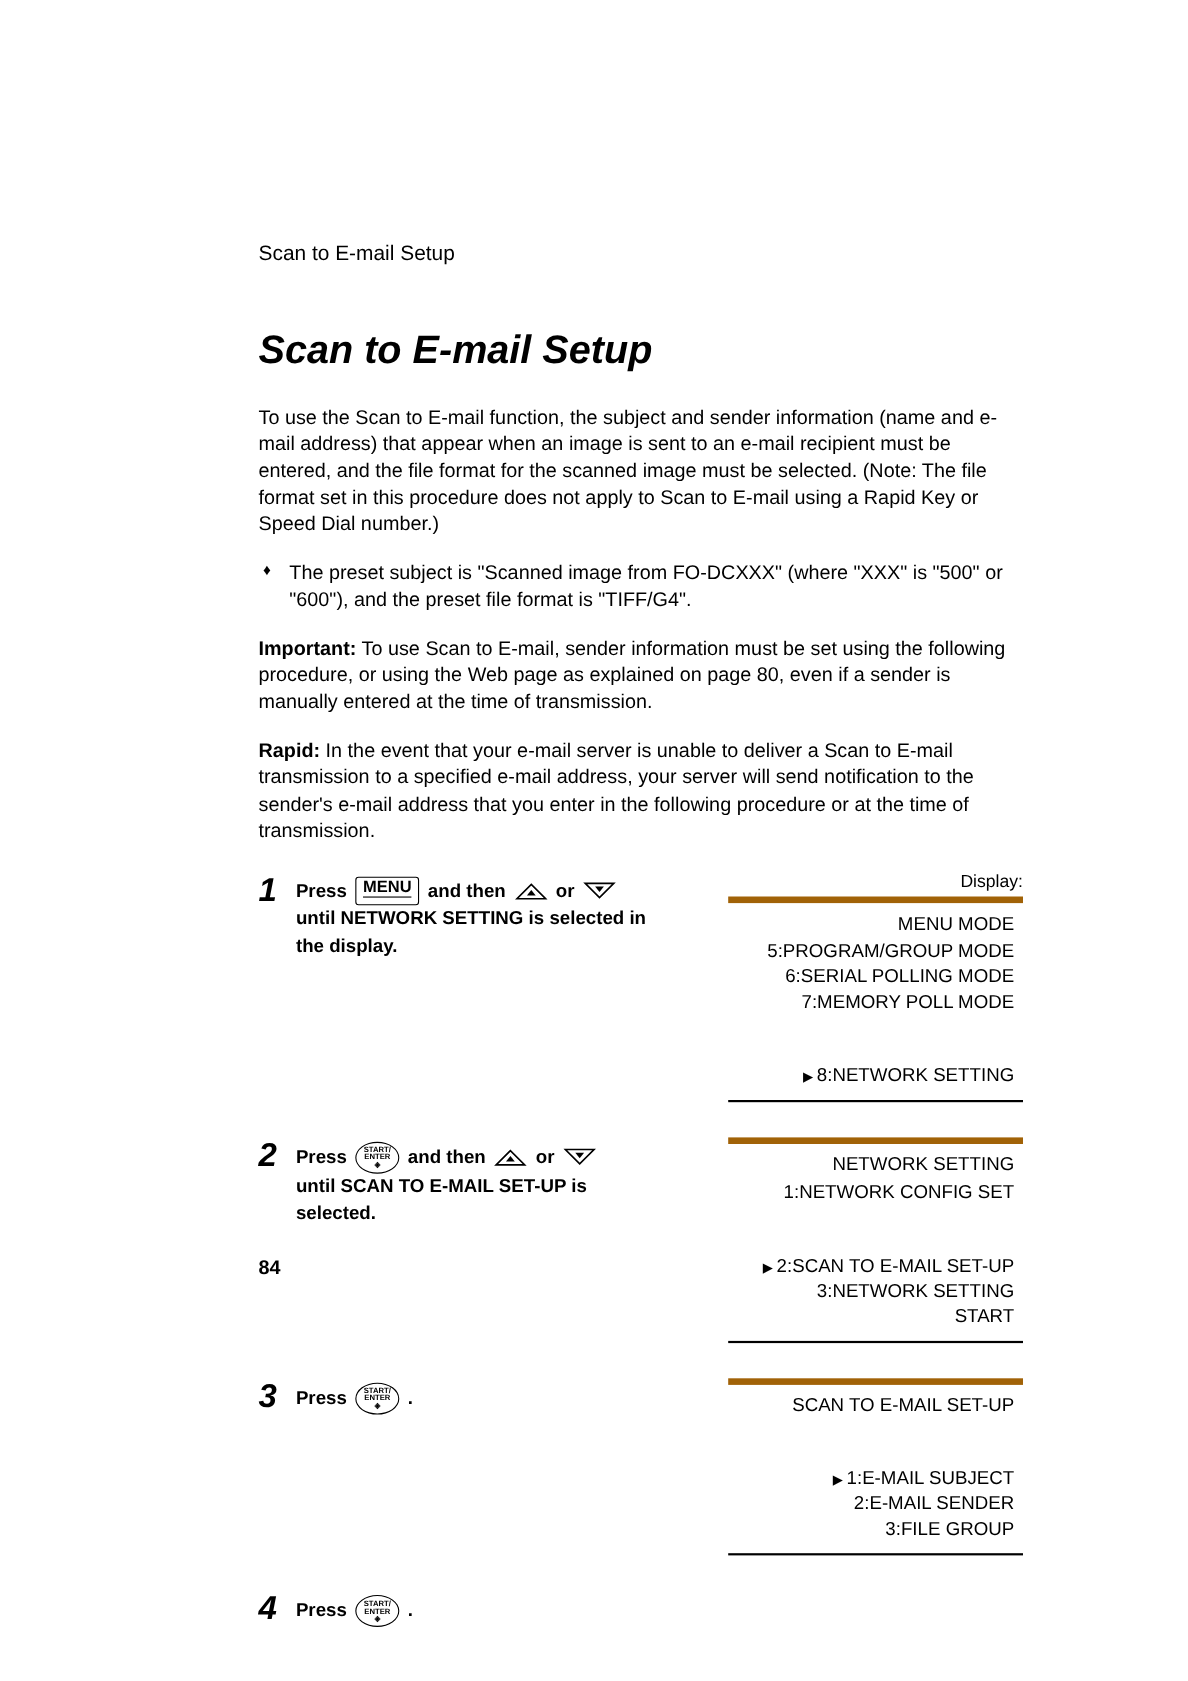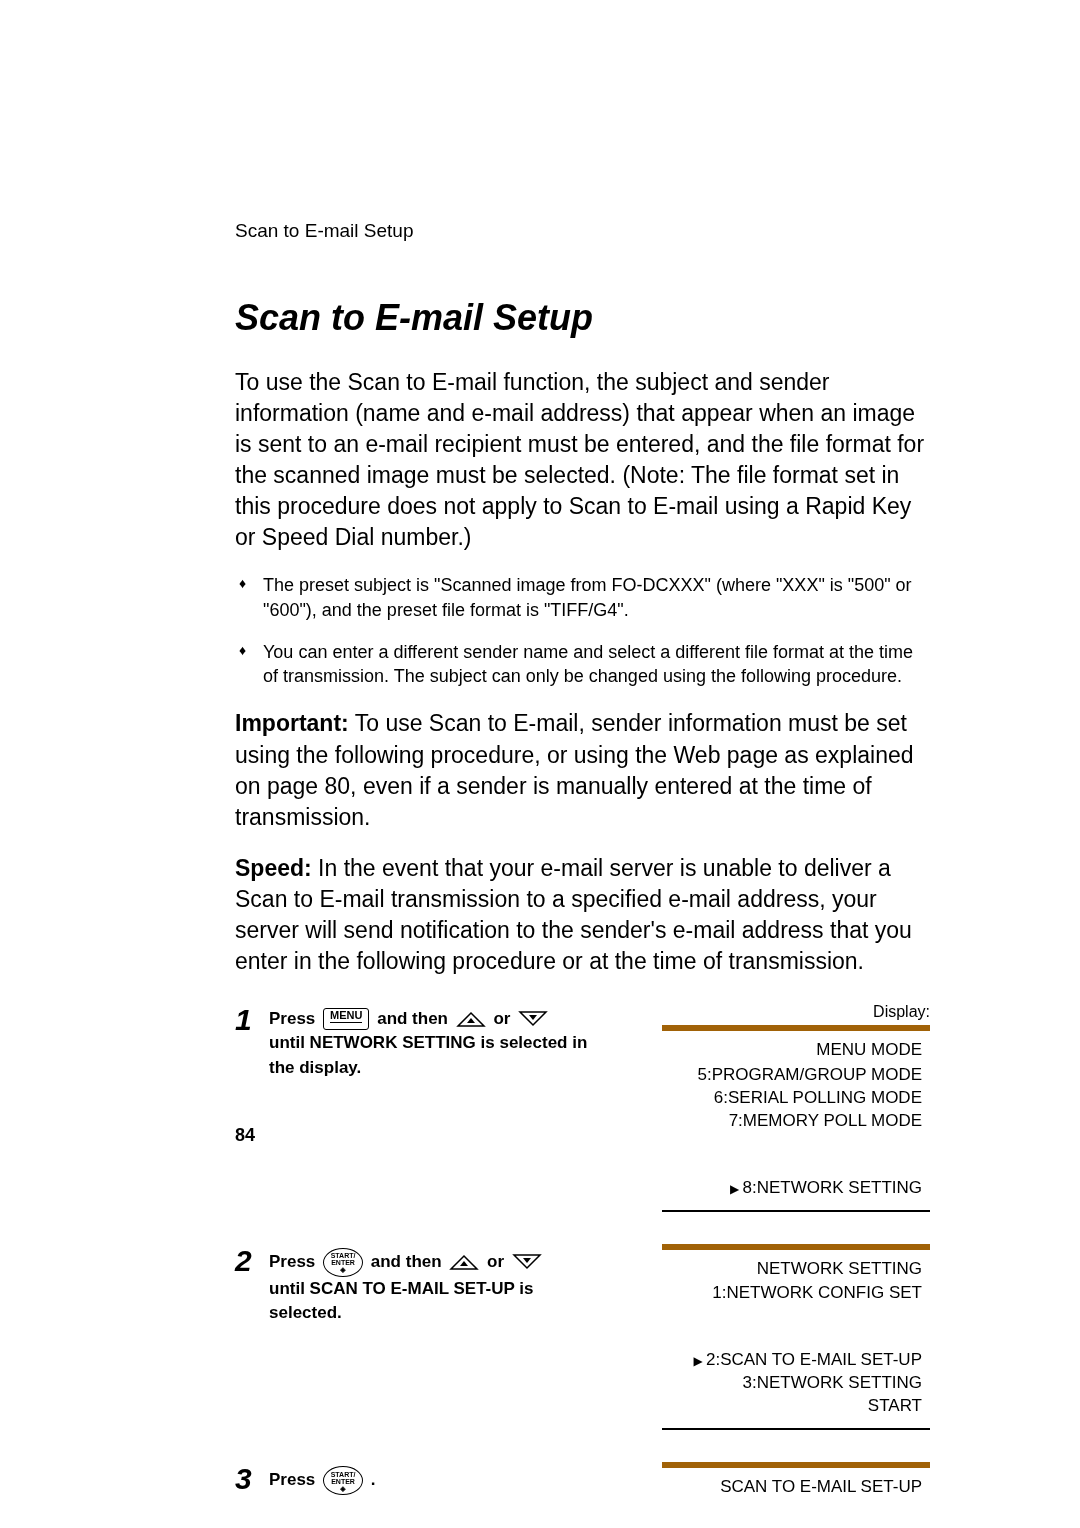--- a/index.html
+++ b/index.html
@@ -19,21 +19,21 @@
     font-size: 19px;
     margin-bottom: 55px;
   }
   .title {
     font-style: italic;
     font-weight: bold;
     font-size: 36px;
     margin-bottom: 28px;
   }
   .para {
-    font-size: 23px;
+    font-size: 18px;
     line-height: 1.35;
     margin-bottom: 20px;
   }
   .bullet-list {
     margin: 0 0 20px 0;
     padding: 0;
     list-style: none;
   }
   .bullet-list li {
     font-size: 18px;
@@ -113,21 +113,21 @@
   .key-menu {
     display: inline-block;
     border: 1.5px solid #000;
     border-radius: 3px;
     padding: 1px 6px 5px 6px;
     vertical-align: middle;
     line-height: 1;
     margin: 0 3px;
   }
   .key-menu .mlabel {
-    font-size: 11px;
+    font-size: 15px;
     font-weight: bold;
     display: block;
     text-align: left;
     border-bottom: 1px solid #000;
     padding-bottom: 1px;
     margin-bottom: 1px;
   }
   .key-enter {
     display: inline-flex;
     flex-direction: column;
@@ -149,47 +149,46 @@
   .key-arrow {
     display: inline-block;
     vertical-align: middle;
     margin: 0 3px;
   }
   .key-arrow svg { display:block; }
 
   .page-number {
     position: absolute;
     left: 235px;
-    bottom: 382px;
+    bottom: 365px;
     font-weight: bold;
     font-size: 18px;
   }
 </style>
 </head>
 <body>
 
 <div class="page">
 
   <div class="running-head">Scan to E-mail Setup</div>
 
   <div class="title">Scan to E-mail Setup</div>
 
   <div class="para">To use the Scan to E-mail function, the subject and sender information (name and e-mail address) that appear when an image is sent to an e-mail recipient must be entered, and the file format for the scanned image must be selected. (Note: The file format set in this procedure does not apply to Scan to E-mail using a Rapid Key or Speed Dial number.)</div>
 
   <ul class="bullet-list">
     <li>The preset subject is "Scanned image from FO-DCXXX" (where "XXX" is "500" or "600"), and the preset file format is "TIFF/G4".</li>
-    <li>You can enter a different sender name and select a different file format at the time of transmission. The subject can only be changed using the following procedure.</li>
   </ul>
 
   <div class="para">
     <span class="bold">Important:</span><span> To use Scan to E-mail, sender information must be set using the following procedure, or using the Web page as explained on page 80, even if a sender is manually entered at the time of transmission.</span>
   </div>
 
   <div class="para">
-    <span class="bold">Speed:</span><span> In the event that your e-mail server is unable to deliver a Scan to E-mail transmission to a specified e-mail address, your server will send notification to the sender's e-mail address that you enter in the following procedure or at the time of transmission.</span>
+    <span class="bold">Rapid:</span><span> In the event that your e-mail server is unable to deliver a Scan to E-mail transmission to a specified e-mail address, your server will send notification to the sender's e-mail address that you enter in the following procedure or at the time of transmission.</span>
   </div>
 
   <div class="steps">
 
     <div class="step-row">
       <div class="step-num">1</div>
       <div class="step-instr">
         <span class="boldline">
           <span>Press </span>
           <span class="key-menu"><span class="mlabel">MENU</span></span>

